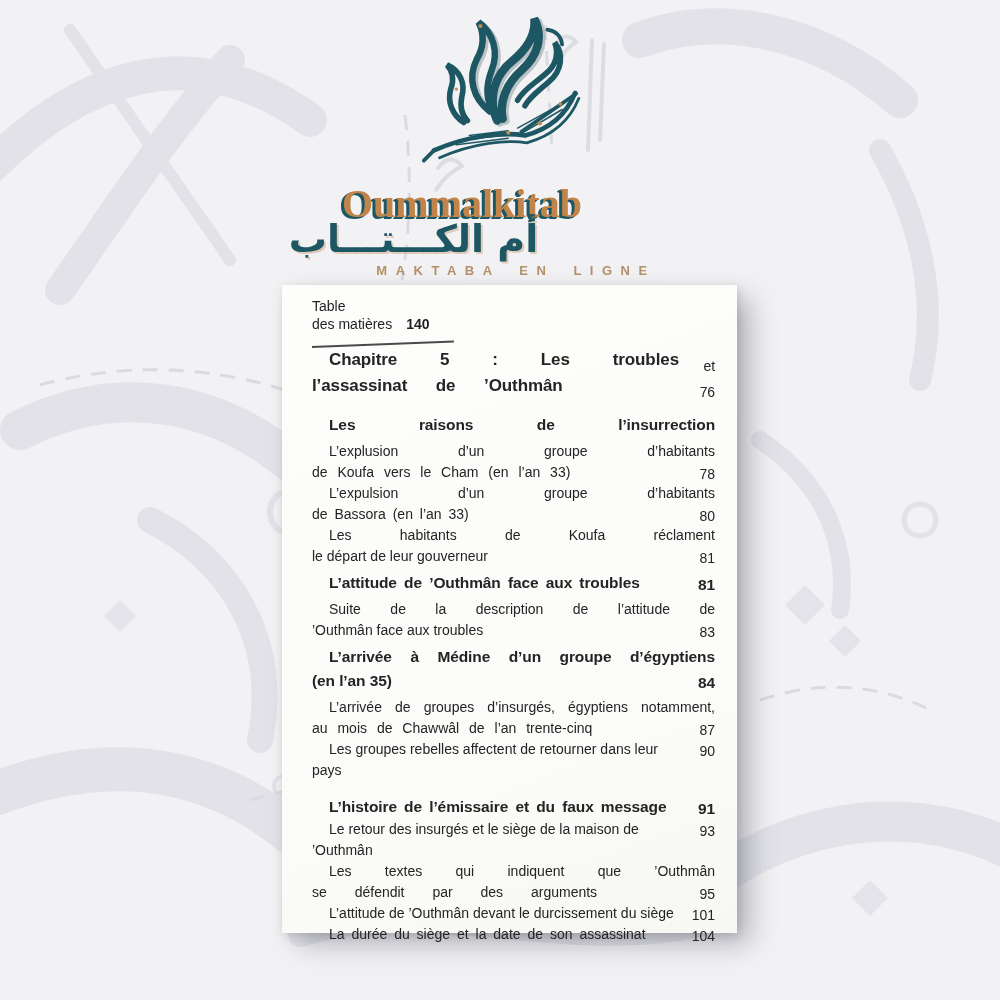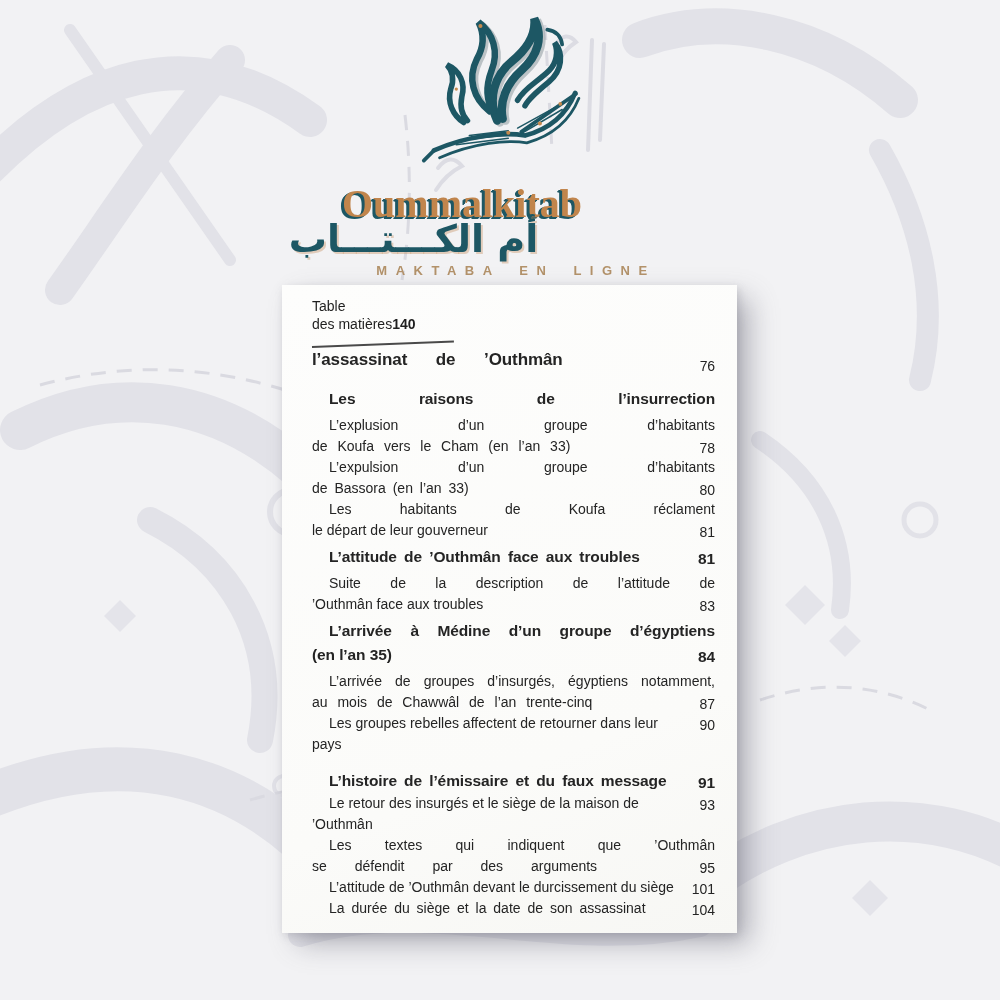--- a/index.html
+++ b/index.html
@@ -40,21 +40,21 @@
 
   
   .page {
     position:absolute; left:270px; top:285px; width:455px; height:648px;
     background:linear-gradient(160deg,#fdfdfc 0%,#fbfbf9 70%,#f7f7f4 100%);
     box-shadow:14px 12px 26px -2px rgba(95,95,110,.45), 2px 3px 8px rgba(120,120,130,.25);
     padding:12px 22px 0 30px;
     margin-left:12px;
   }
   .page-header { position:relative; font-size:14px; line-height:18px; font-weight:400; color:#1f1f1f; }
-  .page-header .row2 { display:flex; }
+  .page-header .row2 { display:flex; gap:14px; }
   .page-count { font-weight:700; }
   .header-rule {
     position:absolute; left:0; top:49px; width:142px; height:2px;
     background:#4a4a4a; transform:rotate(-2.2deg); transform-origin:left center;
   }
 
   .toc { margin-top:14px; }
   .toc-line { display:flex; align-items:baseline; color:#242424; }
   .toc-text { flex:1 1 auto; min-width:0; }
   .toc-text.fill { text-align:justify; text-align-last:justify; }
@@ -158,20 +158,24 @@
   <div class="page-header">
     <div>Table</div>
     <div class="row2">
       <span>des matières</span>
       <span class="page-count">140</span>
     </div>
     <div class="header-rule"></div>
   </div>
 
   <div class="toc">
+  <div class="toc-line lvl1 gap-none">
+    <span class="toc-text fill indent">Chapitre 5 : Les troubles</span>
+    <span class="toc-num">et</span>
+  </div>
 
   <div class="toc-line lvl1 gap-none">
     <span class="toc-text" style="word-spacing: 24px;">l’assassinat de ’Outhmân</span>
     <span class="toc-num">76</span>
   </div>
 
   <div class="toc-line lvl2 gap-lg">
     <span class="toc-text fill indent">Les raisons de l’insurrection</span>
 
   </div>

